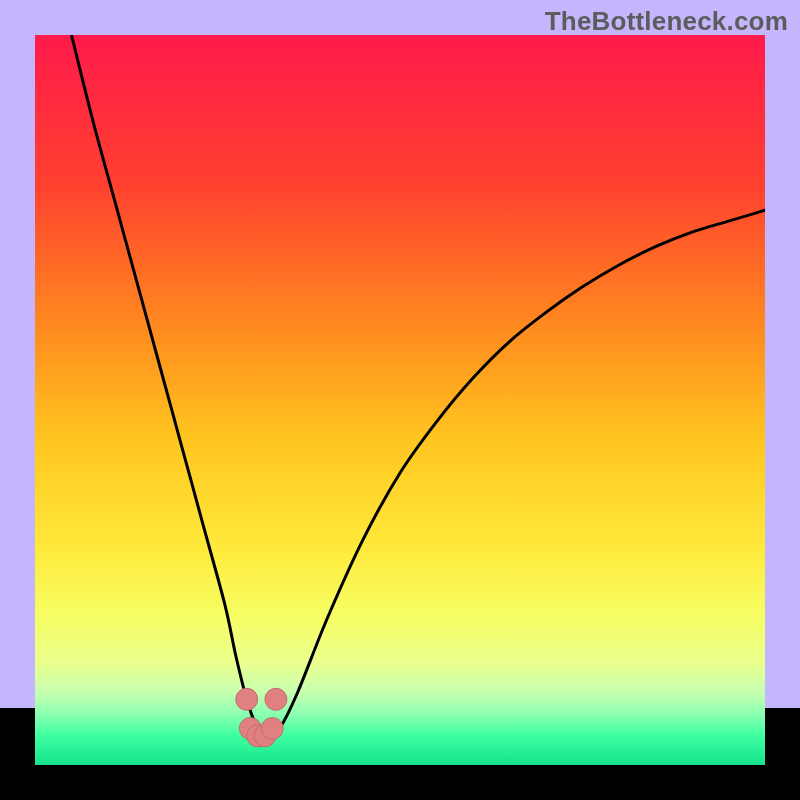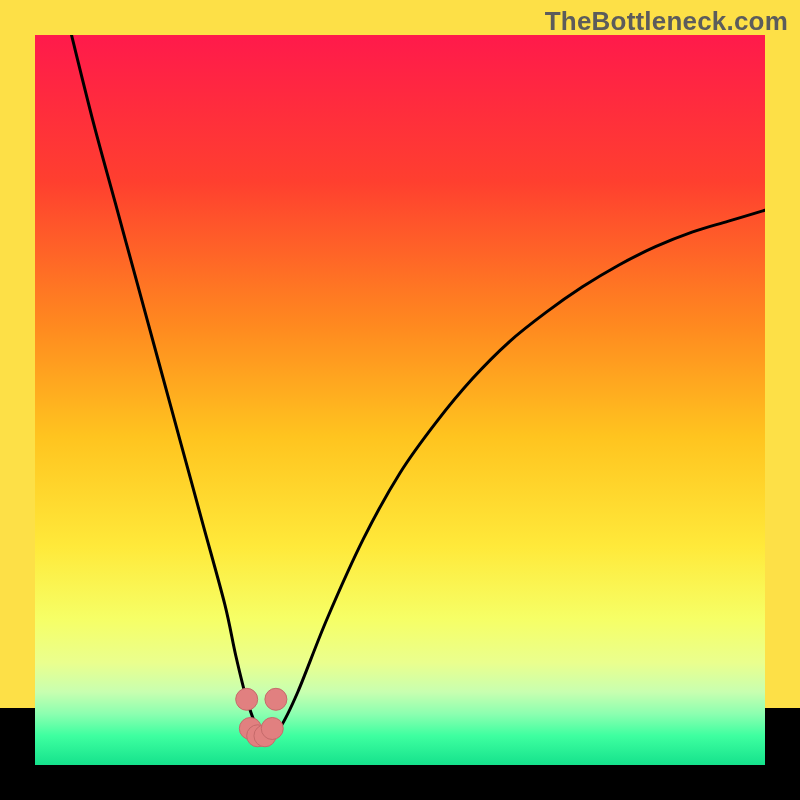--- a/index.html
+++ b/index.html
@@ -9,21 +9,21 @@
     height: 800px;
     background: #000;
     overflow: hidden;
   }
   .frame {
     position: absolute;
     left: 0;
     top: 0;
     width: 800px;
     height: 708px;
-    background: #fde047;
+    background: #c4b5fd;
   }
   .plot {
     position: absolute;
     left: 35px;
     top: 35px;
     width: 730px;
     height: 730px;
     overflow: hidden;
   }
   .watermark {

